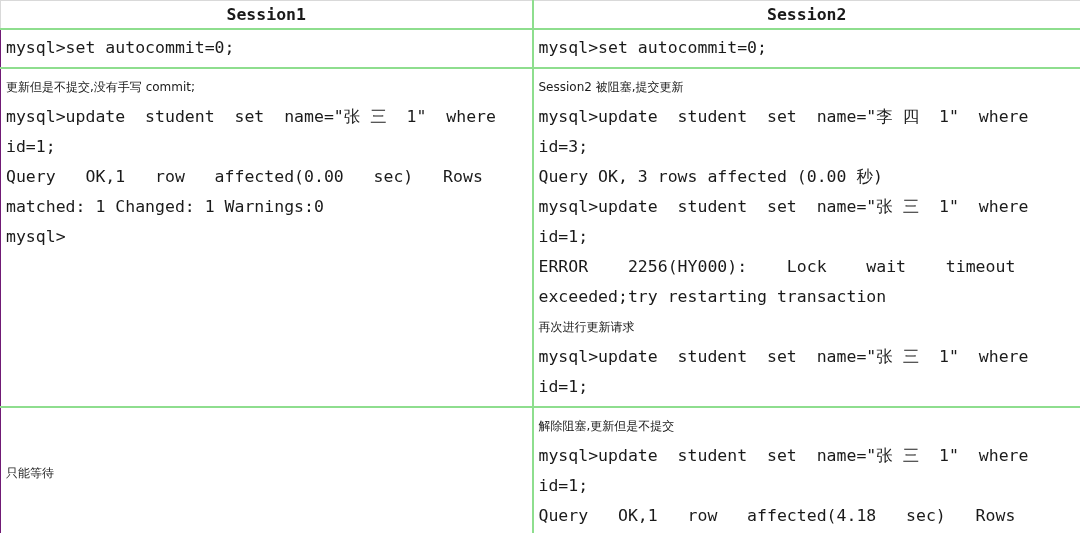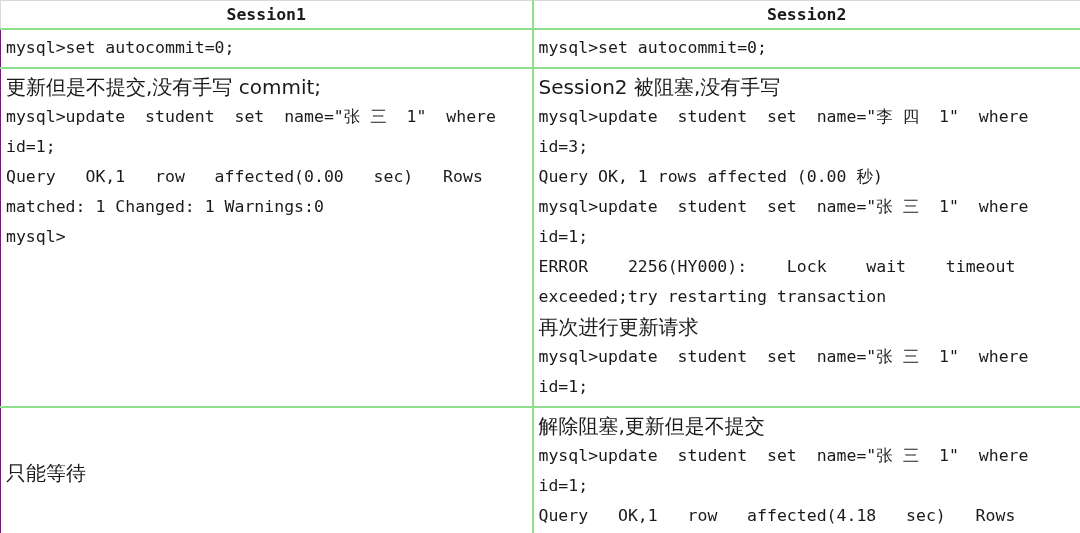--- a/index.html
+++ b/index.html
@@ -80,21 +80,21 @@
   .line {
     font-size: 16.5px;
     line-height: 30px;
     white-space: pre-wrap;
     word-break: break-word;
     letter-spacing: 0px;
   }
 
   .line.cn {
     font-family: "DejaVu Sans", "Liberation Sans", sans-serif;
-    font-size: 20px;
+    font-size: 12px;
   }
 
   .hdr-label {
     font-size: 16.5px;
   }
 </style>
 </head>
 <body>
 
 <div class="table-wrap">
@@ -134,24 +134,24 @@
             <div class="line cn">更新但是不提交,没有手写 commit;</div>
             <div class="line">mysql&gt;update  student  set  name="张 三  1"  where</div>
             <div class="line">id=1;</div>
             <div class="line">Query   OK,1   row   affected(0.00   sec)   Rows</div>
             <div class="line">matched: 1 Changed: 1 Warnings:0</div>
             <div class="line">mysql&gt;</div>
           </div>
         </td>
         <td class="col-right">
           <div class="cell">
-            <div class="line cn">Session2 被阻塞,没有手写</div>
+            <div class="line cn">Session2 被阻塞,提交更新</div>
             <div class="line">mysql&gt;update  student  set  name="李 四  1"  where</div>
             <div class="line">id=3;</div>
-            <div class="line">Query OK, 1 rows affected (0.00 秒)</div>
+            <div class="line">Query OK, 3 rows affected (0.00 秒)</div>
             <div class="line">mysql&gt;update  student  set  name="张 三  1"  where</div>
             <div class="line">id=1;</div>
             <div class="line">ERROR    2256(HY000):    Lock    wait    timeout</div>
             <div class="line">exceeded;try restarting transaction</div>
             <div class="line cn">再次进行更新请求</div>
             <div class="line">mysql&gt;update  student  set  name="张 三  1"  where</div>
             <div class="line">id=1;</div>
           </div>
         </td>
       </tr>

